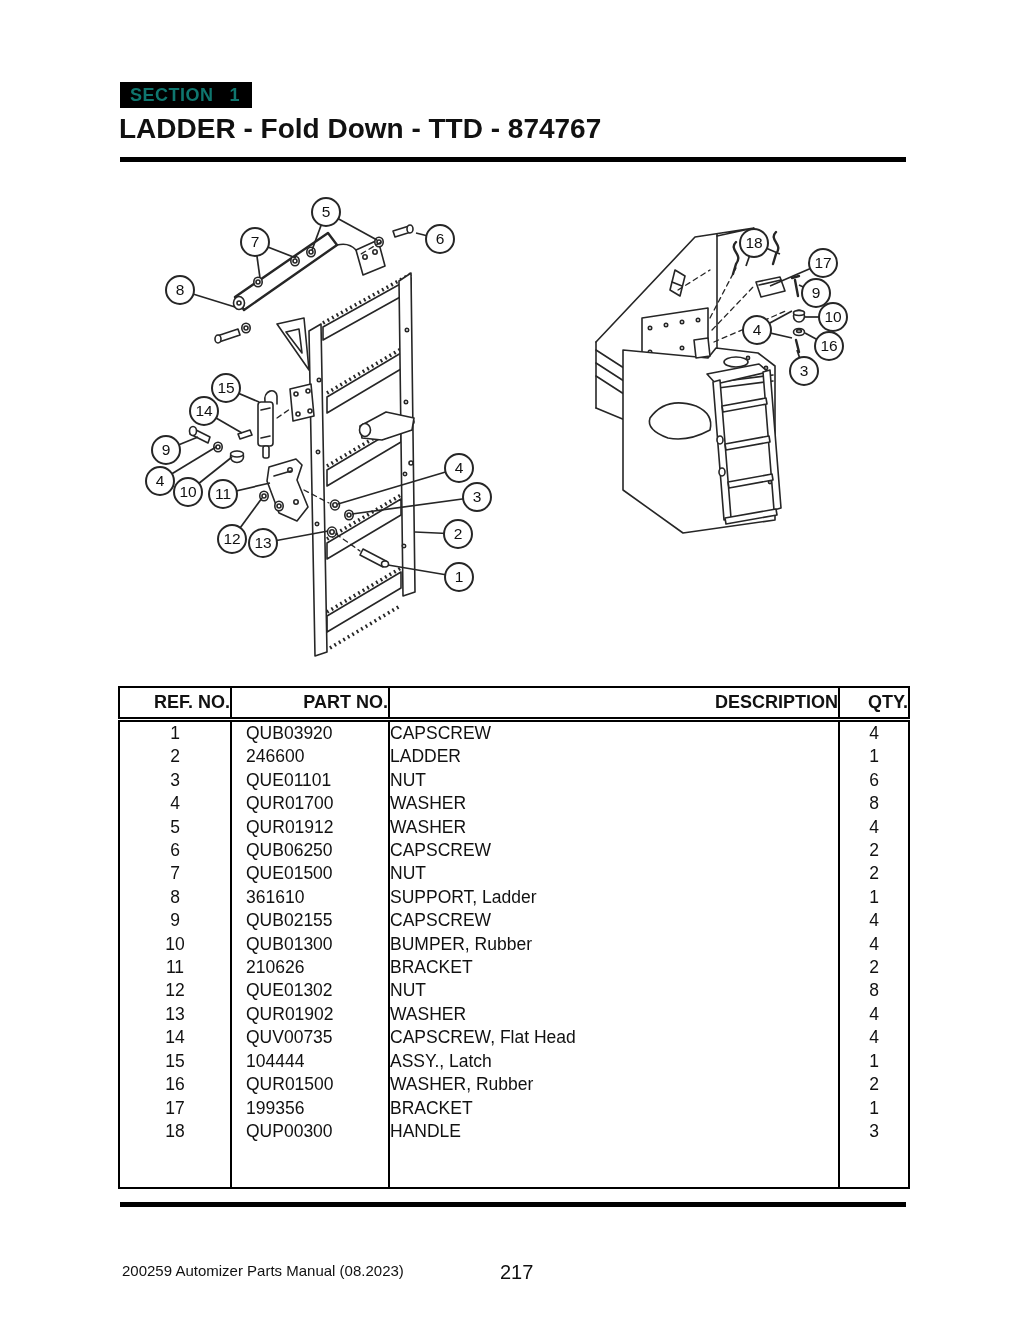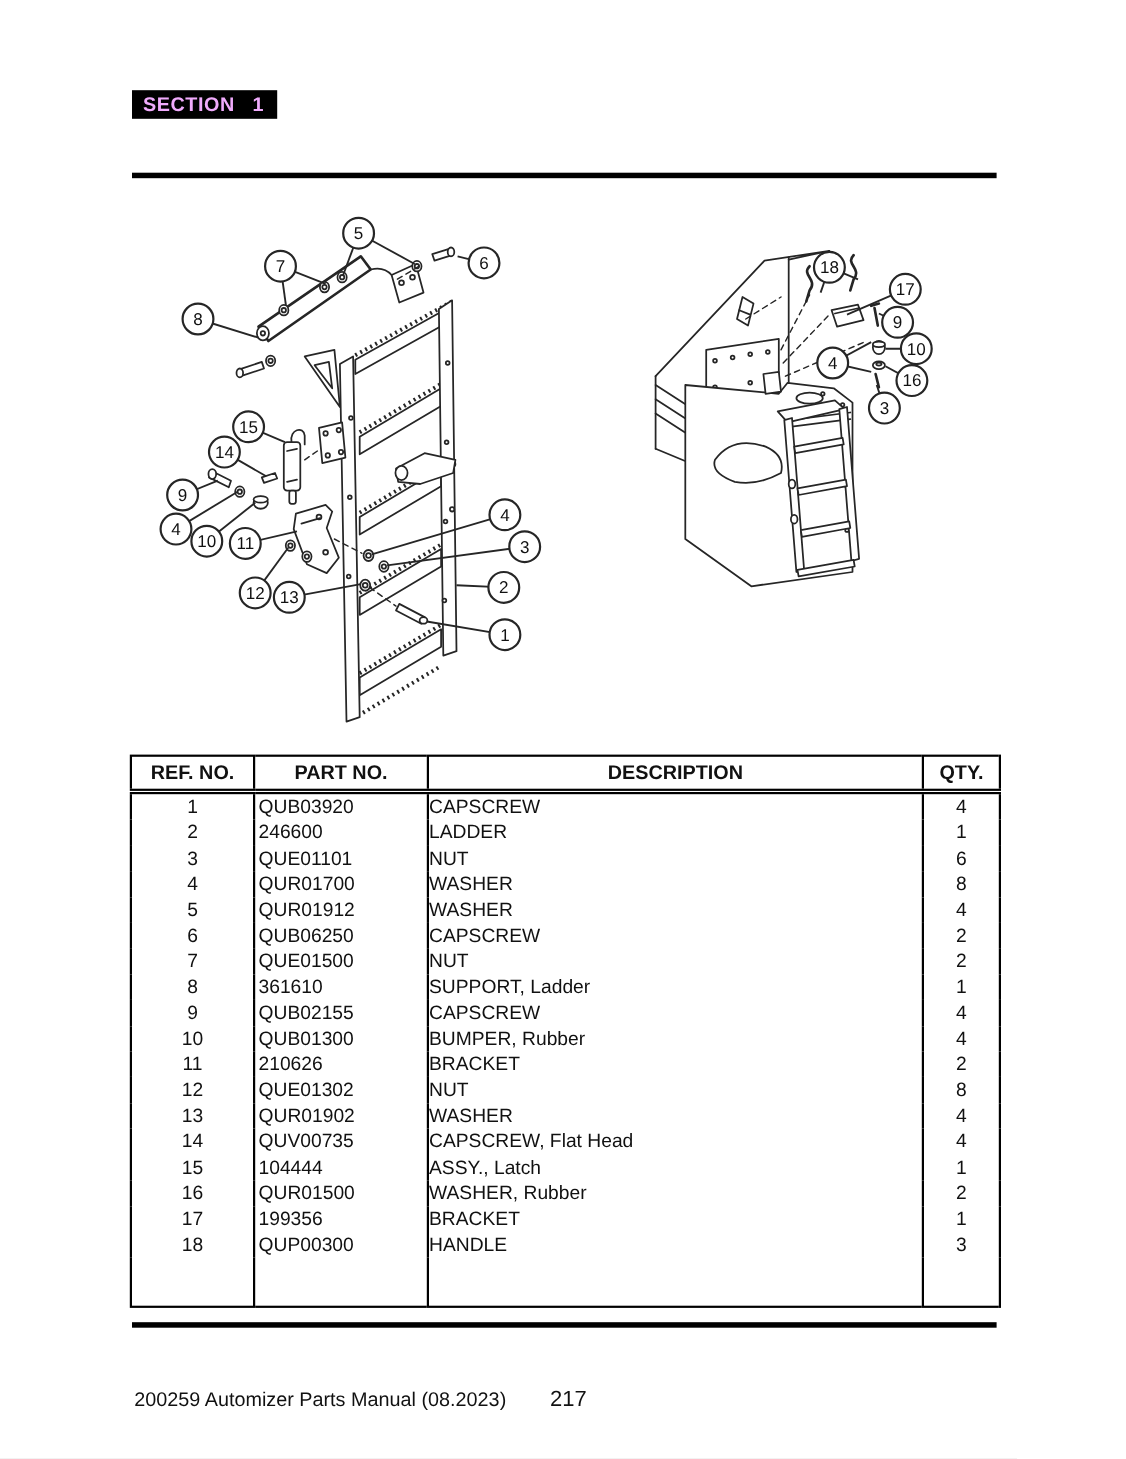--- a/index.html
+++ b/index.html
@@ -1,62 +1,63 @@
 <!DOCTYPE html>
 <html><head>
 <meta charset="utf-8">
 <style>
   html,body{margin:0;padding:0;background:#e8e8e8;}
   .page{position:relative;width:1024px;height:1326px;background:#ffffff;margin:0 auto;
         font-family:"Liberation Sans",sans-serif;color:#111;overflow:hidden;}
   
-  .section-badge{position:absolute;left:120px;top:82px;height:26px;background:#000;color:#f0abfc;
+  .section-badge{position:absolute;left:120px;top:82px;height:26px;background:#000;color:#0f766e;
         font-weight:bold;font-size:18px;line-height:26px;padding:0 12px 0 10px;letter-spacing:.5px;}
   .section-badge .num{margin-left:16px;}
   .doc-title{position:absolute;left:119px;top:113px;font-size:28px;font-weight:bold;letter-spacing:0;}
   .rule-top{position:absolute;left:120px;top:157px;width:786px;height:5px;background:#000;}
   
   .diagram{position:absolute;left:118px;top:190px;width:790px;height:480px;}
   .diagram svg{display:block;width:790px;height:480px;}
   
   .parts-table{position:absolute;left:118px;top:686px;border-collapse:collapse;table-layout:fixed;
         width:790px;font-size:17.5px;}
   .parts-table th,.parts-table td{border-left:2px solid #000;border-right:2px solid #000;
         padding:0;vertical-align:top;overflow:hidden;white-space:nowrap;}
   .parts-table{border:2.5px solid #000;}
   .parts-table thead th{font-size:18px;font-weight:bold;height:29px;line-height:29px;
-        border-bottom:5px double #000;text-align:center;}
+        border-bottom:5px double #000;text-align:right;}
   .parts-table tbody td{height:23.4px;line-height:23.4px;font-weight:400;}
   .parts-table .c0{text-align:center;}
-  .parts-table .c1{text-align:left;padding-left:3px;}
+  .parts-table .c1{text-align:left;padding-left:14px;}
   .parts-table .c2{text-align:left;padding-left:0;}
   .parts-table .c3{text-align:center;}
   .parts-table tr.spacer td{height:44px;}
   
   .rule-bottom{position:absolute;left:120px;top:1202px;width:786px;height:5px;background:#000;}
-  .footer-manual{position:absolute;left:122px;top:1262px;font-size:18px;}
+  .footer-manual{position:absolute;left:122px;top:1262px;font-size:15px;}
   .footer-page{position:absolute;left:500px;top:1261px;font-size:20px;}
   
   .art{stroke:#262626;stroke-width:1.6;fill:none;stroke-linejoin:round;stroke-linecap:round;}
   .art .w{fill:#ffffff;}
   .art .thick{stroke-width:2.4;}
   .art .dash{stroke-dasharray:5 4;stroke-width:1.3;}
   .art .serr{stroke-dasharray:1.8 3.4;stroke-width:3.6;stroke-linecap:butt;}
   .callout-line{stroke:#262626;stroke-width:1.7;fill:none;}
   .callout-circle{fill:#ffffff;stroke:#262626;stroke-width:2;}
   .callout-text{fill:#111;font-family:"Liberation Sans",sans-serif;font-size:15.5px;text-anchor:middle;}
 </style>
 </head>
 <body>
 
 <div class="page">
 
   <div class="section-badge">
     <span>SECTION</span><span class="num">1</span>
   </div>
+  <div class="doc-title">LADDER - Fold Down - TTD - 874767</div>
   <div class="rule-top"></div>
 
   <div class="diagram">
     <svg viewBox="0 0 790 480" xmlns="http://www.w3.org/2000/svg">
 
       <g class="art">
 
         <g>
           <path class="w" d="M205,137 L293,88 L293,101 L205,150 Z"></path>
           <path class="serr" d="M205,133 L293,84"></path>

